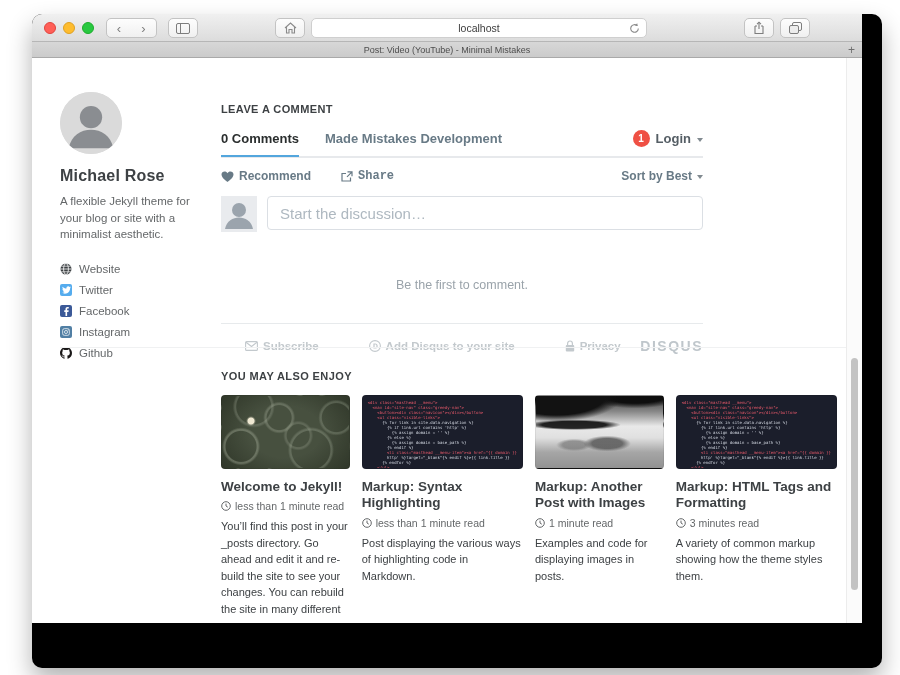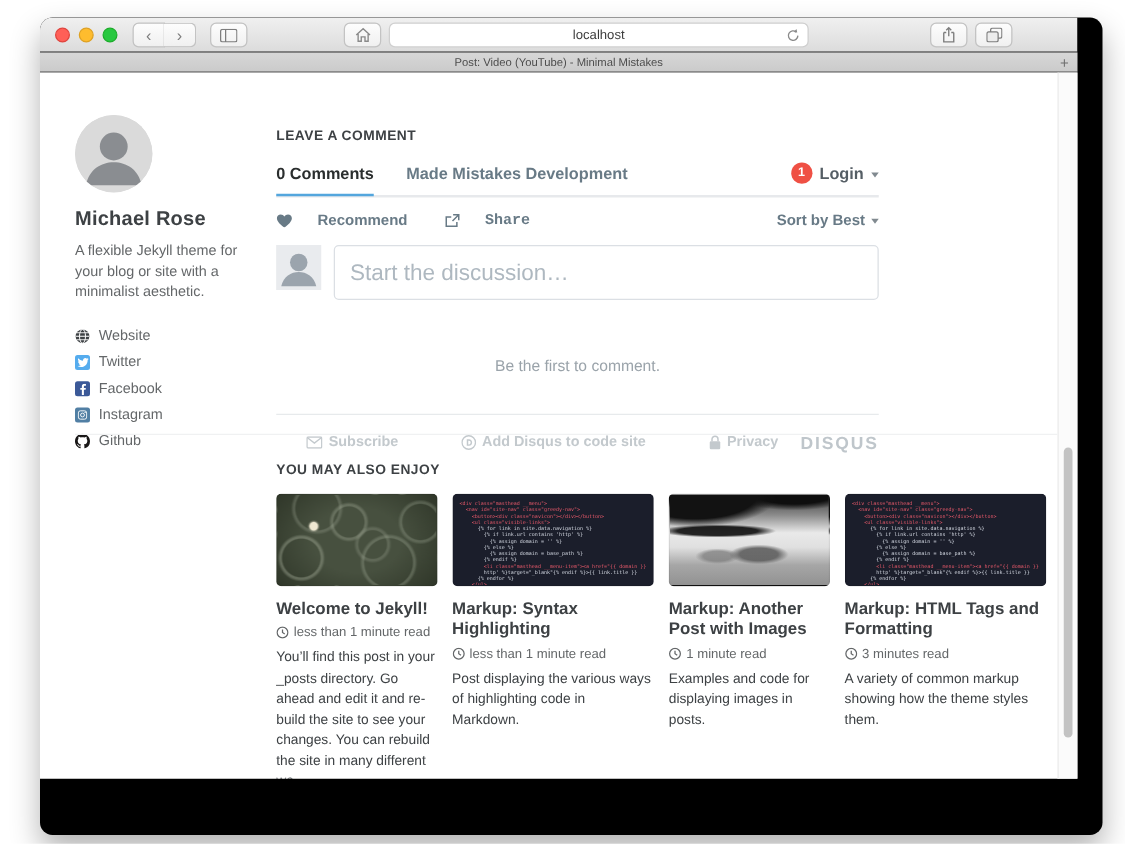--- a/index.html
+++ b/index.html
@@ -79,28 +79,28 @@
   .dq-tab { font-size:13px; font-weight:bold; padding-bottom:9px; }
   .dq-tab.active { color:#2a2e2e; border-bottom:2px solid var(--accent_blue); margin-bottom:-2px; }
   .dq-tab.community { color:var(--disqus_gray); margin-left:26px; }
   .dq-login { margin-left:auto; display:flex; align-items:center; gap:6px; padding-bottom:9px; }
   .badge { width:17px; height:17px; border-radius:50%; background:var(--badge_red); color:#fff;
            font-size:10px; font-weight:bold; display:flex; align-items:center; justify-content:center; }
   .login-lbl { font-size:13px; font-weight:bold; color:#555e65; }
   .caret { width:0; height:0; border-left:3.5px solid transparent; border-right:3.5px solid transparent; border-top:4px solid #818a90; margin-top:2px; }
 
   .dq-actions { margin-top:11px; display:flex; align-items:center; font-size:12px; font-weight:bold; color:var(--disqus_gray); }
-  .dq-act { display:flex; align-items:center; gap:20px; }
+  .dq-act { display:flex; align-items:center; gap:5px; }
   .dq-act + .dq-act { margin-left:30px;font-family:Liberation Mono, monospace; }
   .dq-sort { margin-left:auto; display:flex; align-items:center; gap:5px; font-size:12px; font-weight:bold; color:var(--disqus_gray); }
 
   .dq-compose { margin-top:13px; display:flex; }
   .avatar-sq { width:36px; height:36px; background:#e9ebee; overflow:hidden; flex:0 0 36px; }
-  .dq-input { margin-left:10px; flex:1; height:44px; border:1px solid #dbdfe4; border-radius:4px;
-              background:#fff; padding:0 12px; font-size:18px; color:#3a4145; font-family:"Liberation Sans",sans-serif; }
+  .dq-input { margin-left:10px; flex:1; height:34px; border:1px solid #dbdfe4; border-radius:4px;
+              background:#fff; padding:0 12px; font-size:15px; color:#3a4145; font-family:"Liberation Sans",sans-serif; }
   .dq-input::placeholder { color:#aeb8c0; opacity:1; }
 
   .dq-empty { margin-top:46px; text-align:center; font-size:12.5px; color:#9aa3aa; }
   .dq-divider { margin-top:31px; border-top:1px solid #e7eaec; }
   .dq-footer { margin-top:14px; display:flex; align-items:center; font-size:11.5px; font-weight:bold; color:var(--muted_gray); }
   .dq-flink { display:flex; align-items:center; gap:5px;padding-left:24px; }
   .dq-flink + .dq-flink { margin-left:26px; }
   .dq-brand { margin-left:auto; font-size:14px; font-weight:bold; letter-spacing:1.5px; color:#bfc6cb; }
 
   
@@ -320,21 +320,21 @@
             <rect x=".6" y=".6" width="11.8" height="8.8" rx="1" fill="none" stroke="#c3c9cd" stroke-width="1.1"></rect>
             <path d="M1 1.2 L6.5 5.5 L12 1.2" fill="none" stroke="#c3c9cd" stroke-width="1.1"></path>
           </svg>
         <span>Subscribe</span>
       </span>
       <span class="dq-flink">
         <svg width="12" height="12" viewBox="0 0 12 12">
             <circle cx="6" cy="6" r="5.4" fill="none" stroke="#c3c9cd" stroke-width="1.1"></circle>
             <path d="M4.4 3.4h1.8c1.5 0 2.5 1 2.5 2.6S7.7 8.6 6.2 8.6H4.4z M5.6 4.5v3h.6c.8 0 1.3-.6 1.3-1.5s-.5-1.5-1.3-1.5z" fill="#c3c9cd"></path>
           </svg>
-        <span>Add Disqus to code site</span>
+        <span>Add Disqus to your site</span>
       </span>
       <span class="dq-flink">
         <svg width="10" height="12" viewBox="0 0 10 12">
             <rect x=".8" y="5" width="8.4" height="6.4" rx="1" fill="#c3c9cd"></rect>
             <path d="M2.6 5V3.4a2.4 2.4 0 0 1 4.8 0V5" fill="none" stroke="#c3c9cd" stroke-width="1.2"></path>
           </svg>
         <span>Privacy</span>
       </span>
       <span class="dq-brand">DISQUS</span>
     </div>

